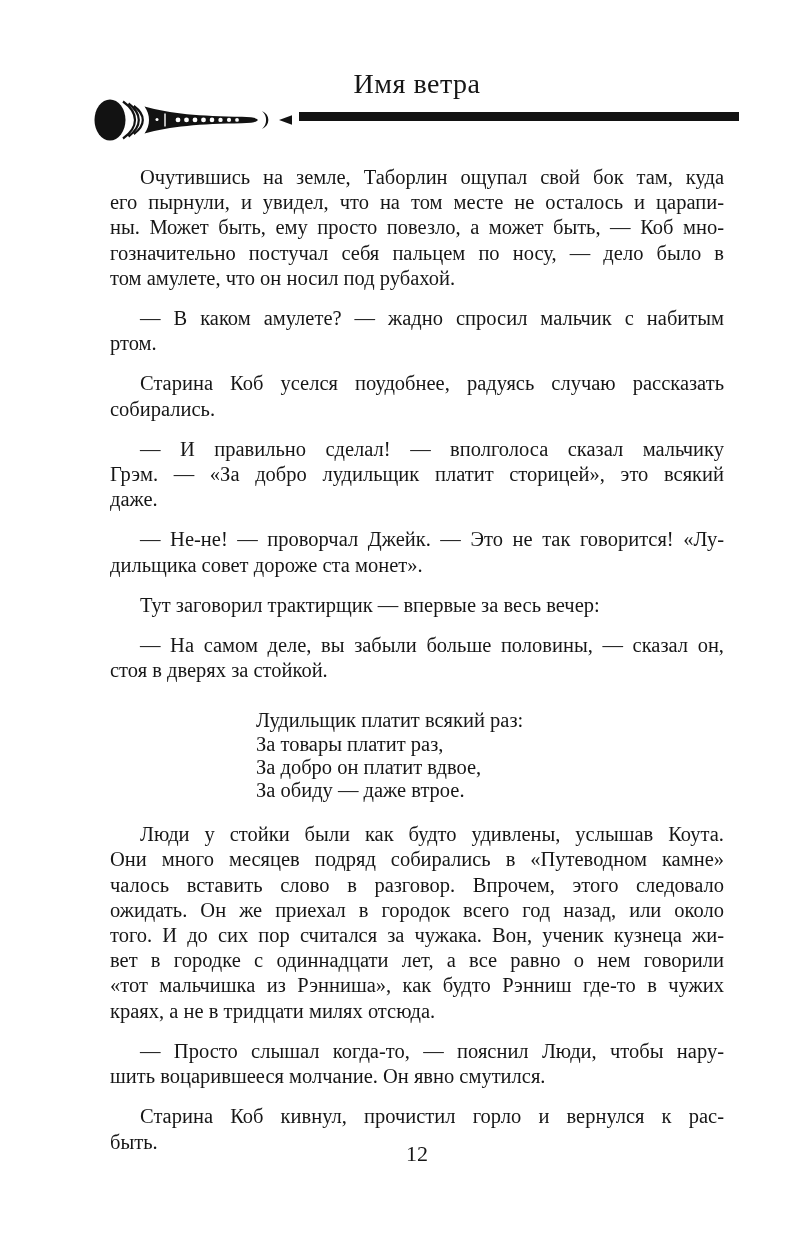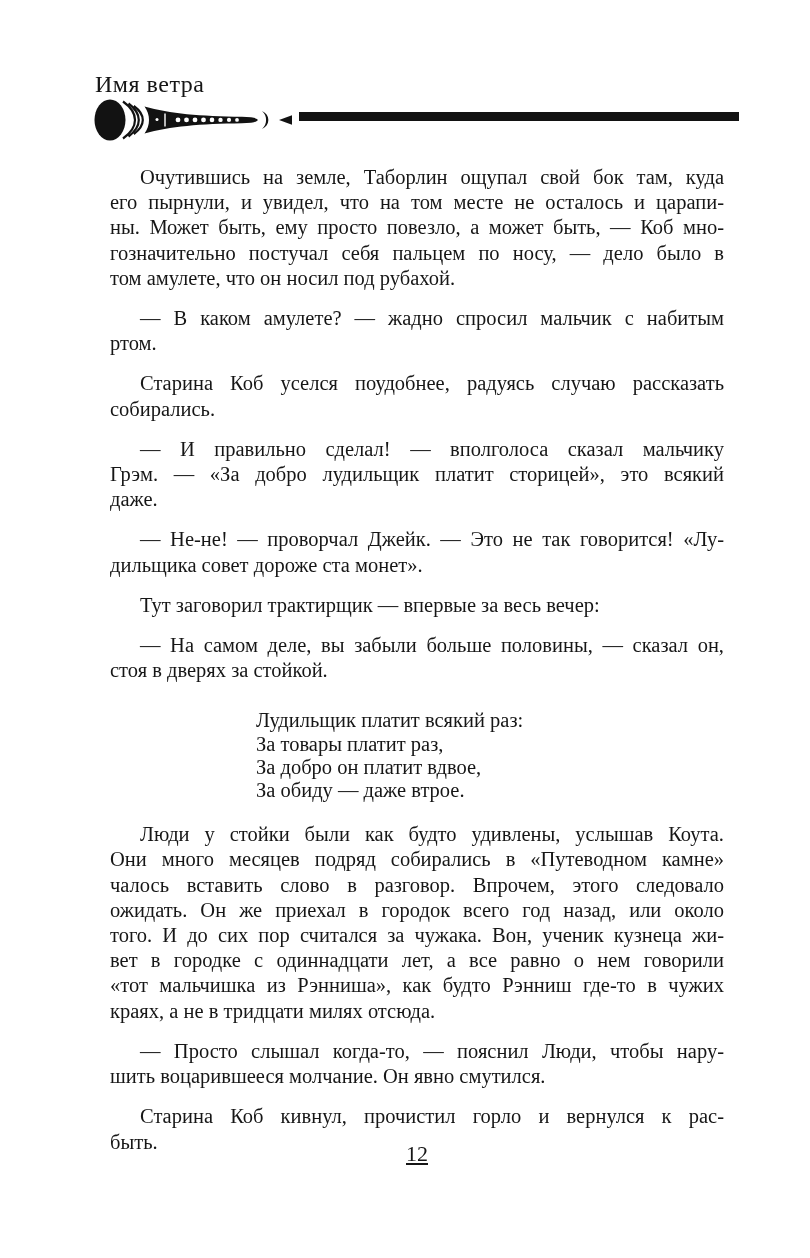--- a/index.html
+++ b/index.html
@@ -10,21 +10,22 @@
     background: #ffffff;
     color: #161616;
     font-family: "Liberation Serif", "DejaVu Serif", serif;
     overflow: hidden;
   }
   .running-head {
     position: absolute;
     top: 73px;
     left: 95px;
     width: 644px;
-    font-size: 24px;
+    text-align: center;
+    font-size: 28px;
     line-height: 22px;
     letter-spacing: 0.5px;
   }
   .ornament {
     position: absolute;
     top: 98px;
     left: 94px;
   }
   .head-rule {
     position: absolute;
@@ -59,21 +60,20 @@
     text-align-last: left;
   }
   .page-number {
     position: absolute;
     top: 1141px;
     left: 95px;
     width: 644px;
     text-align: center;
     font-size: 22px;
     line-height: 26px;
-    text-decoration: underline;
   }
 </style>
 </head>
 <body>
 
 <div class="page">
 
   <div class="running-head">Имя ветра</div>
 
   <svg class="ornament" width="200" height="44" viewBox="0 0 200 44" xmlns="http://www.w3.org/2000/svg">

